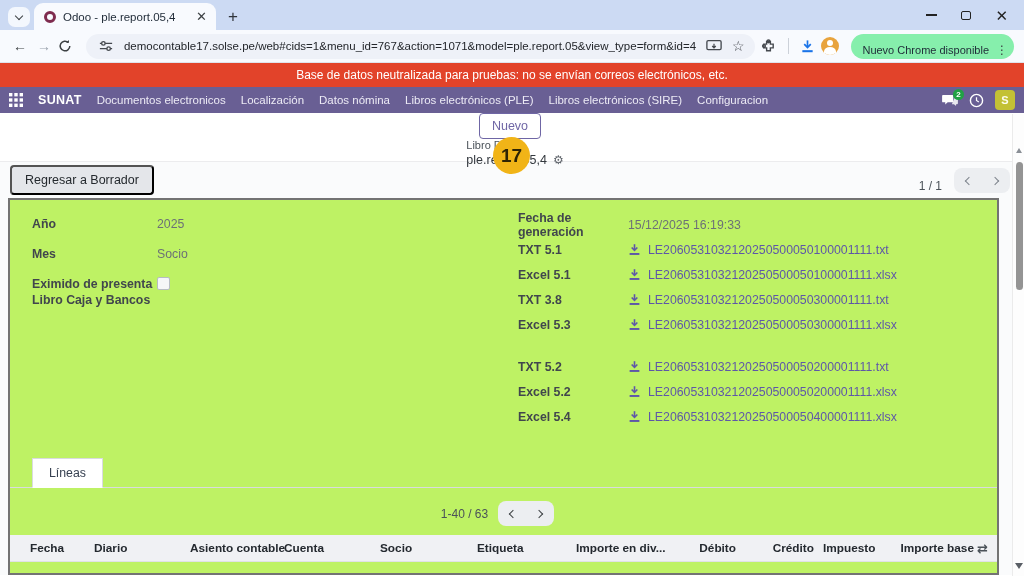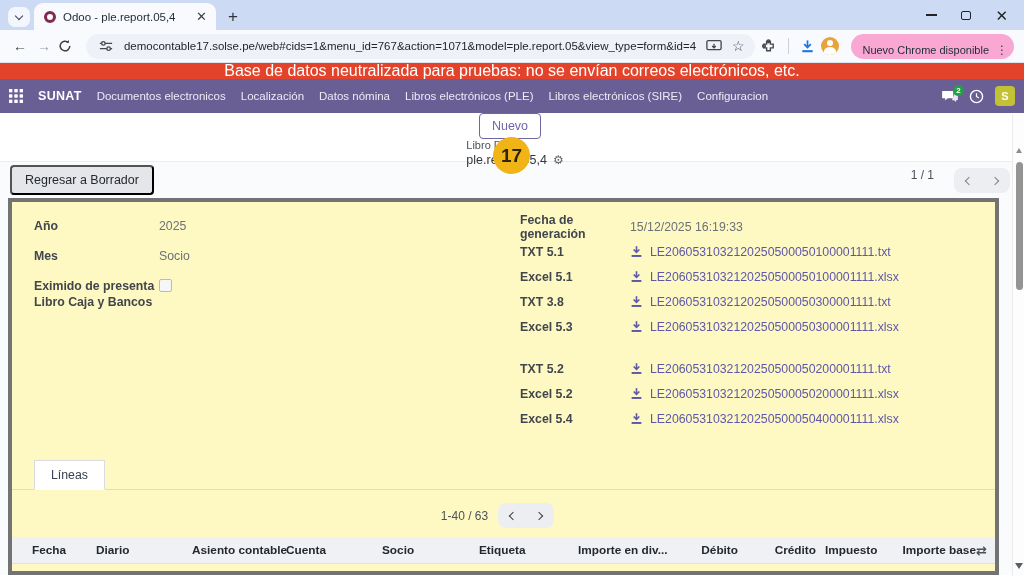--- a/index.html
+++ b/index.html
@@ -30,57 +30,57 @@
   .nav-arrow.disabled { color:#9aa2ad; }
   .reload { width:26px; text-align:center; }
   .omnibox { width:686px; height:25px; background:#eef1f8; border-radius:13px; display:flex; align-items:center; gap:8px; padding:0 10px; margin-left:4px; }
   .url-text { flex:1; font-size:11.5px; color:#23262b; white-space:nowrap; overflow:hidden; }
   .tb-icon { display:flex; align-items:center; justify-content:center; width:20px; flex:none; }
   .star { font-size:14px; color:#45494f; }
   .sep { width:1px; height:16px; background:#ccd1d9; margin:0 5px; }
   .profile-dot { width:18px; height:18px; border-radius:50%; background:#e8a33d; position:relative; overflow:hidden; flex:none; }
   .profile-dot::before { content:""; position:absolute; top:3px; left:6px; width:6px; height:6px; border-radius:50%; background:#fff; }
   .profile-dot::after { content:""; position:absolute; top:10px; left:3px; width:12px; height:9px; border-radius:50% 50% 0 0; background:#fff; }
-  .update-pill { height:25px; background:#f9a8d4; border-radius:13px; display:flex; align-items:center; gap:7px; padding:8px 6px 0 11px; margin-left:8px; }
+  .update-pill { height:25px; background:#86efac; border-radius:13px; display:flex; align-items:center; gap:7px; padding:8px 6px 0 11px; margin-left:8px; }
   .update-pill span.txt { font-size:11px; color:#1f2a37; white-space:nowrap; }
   .kebab { font-size:12px; color:#3c4043; letter-spacing:0; }
 
   
-  .banner { height:16px; background:#e2432a; color:#fff; font-size:16px; display:flex; align-items:center; justify-content:center; }
-  .appnav { height:34px; background:#695f94; display:flex; align-items:center; gap:15px; padding:0 9px; }
+  .banner { height:24px; background:#e2432a; color:#fff; font-size:12px; display:flex; align-items:center; justify-content:center; }
+  .appnav { height:26px; background:#695f94; display:flex; align-items:center; gap:15px; padding:0 9px; }
   .brand { color:#fff; font-size:12.5px; font-weight:bold; letter-spacing:.3px; }
   .nav-item { color:#eceaf5; font-size:11.5px; white-space:nowrap; }
   .nav-right { margin-left:auto; display:flex; align-items:center; gap:11px; }
   .chat-wrap { position:relative; display:flex; }
   .count-badge { position:absolute; top:-5px; right:-6px; min-width:11px; height:11px; background:#21a144; border-radius:6px;
                  color:#fff; font-size:8px; font-weight:bold; text-align:center; line-height:11px; padding:0 1px; }
   .avatar { width:20px; height:20px; background:#c3c135; border-radius:4px; color:#fdfdee; font-size:11px; font-weight:bold;
             display:flex; align-items:center; justify-content:center; }
 
   
   .crumb-row { height:49px; background:#fff; border-bottom:1px solid #ececee; display:flex; align-items:center; padding:0 14px 0 10px;flex-direction:column; }
   .new-btn { background:#fff; border:1px solid #6f66a5; color:#6f66a5; border-radius:4px; font-size:12.5px; padding:5px 12px; }
   .crumb-block { margin-left:10px; line-height:1.25; }
   .crumb-line1 { font-size:11px; color:#4b5259; }
   .crumb-line2 { font-size:12.5px; color:#33383e; display:flex; align-items:center; gap:6px; }
   .gear { font-size:12px; color:#5f646b; font-family:"DejaVu Sans",sans-serif; }
-  .crumb-right { margin-left:auto; display:flex; align-items:flex-start; gap:20px; }
+  .crumb-right { margin-left:auto; display:flex; align-items:flex-end; gap:12px; }
   .pager-text { font-size:12px; color:#4b5259; }
   .pager-btns { display:flex; background:#eceef1; border-radius:8px; overflow:hidden; }
   .pager-btn { width:28px; height:25px; display:flex; align-items:center; justify-content:center; }
 
   .badge-17 { position:absolute; left:493px; top:137px; width:37px; height:37px; border-radius:50%; background:#f1b417;
               color:#2e2404; font-size:19px; font-weight:bold; display:flex; align-items:center; justify-content:center; z-index:60; }
 
   .statusbar { height:36px; background:#fafbfc; display:flex; align-items:center; padding:0 10px; }
   .draft-btn { background:#e4e6ea; border-radius:4px; font-size:12.5px; color:#24292e; padding:6px 13px; }
 
   
   .content { position:relative; height:377px; background:#fafbfc; padding:0 25px 0 8px; }
-  .sheet { background:#fef9c3; border:4px solid #737373; height:100%; padding-top:16px; overflow:hidden; }
+  .sheet { background:#bef264; border:2px solid #737373; height:100%; padding-top:16px; overflow:hidden; }
   .form-grid { display:flex; padding-left:22px; }
   .col-left { width:462px; flex:none; }
   .col-right { flex:1; padding-left:24px; }
   .frow { display:flex; align-items:flex-start; margin-bottom:14px; }
   .flabel { width:125px; flex:none; font-weight:bold; font-size:12.3px; color:#41464d; line-height:16px; }
   .fvalue { font-size:12.3px; color:#6c7077; line-height:16px; }
   .checkbox { width:13px; height:13px; border:1px solid #b7bcc3; border-radius:2px; background:#f5f6f8; margin-top:1px; }
   .frow2 { display:flex; align-items:center; margin-bottom:8px; height:17px; }
   .flabel2 { width:110px; flex:none; font-weight:bold; font-size:12.3px; color:#41464d; }
   .file-link { display:flex; align-items:center; gap:7px; color:#5e57a8; font-size:12.3px; }

